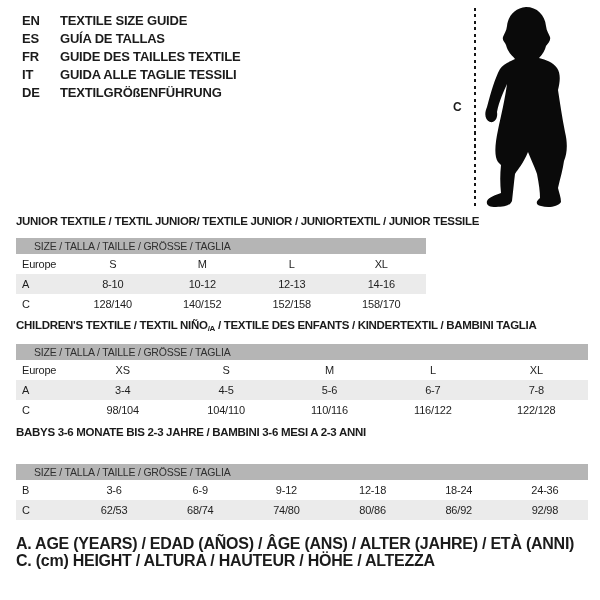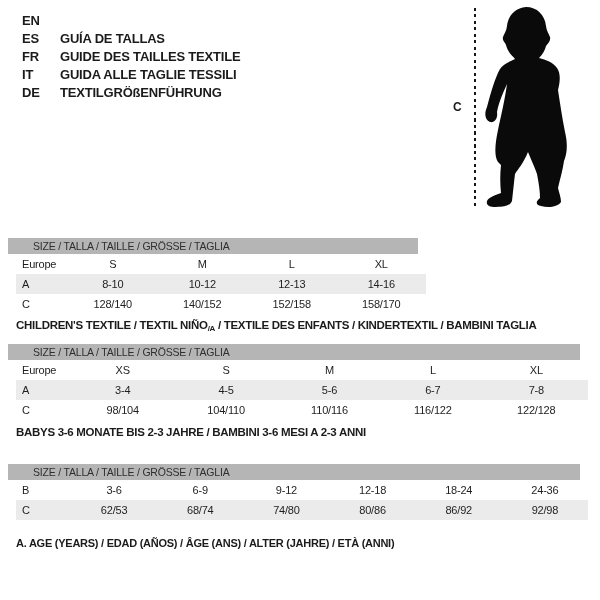--- a/index.html
+++ b/index.html
@@ -21,44 +21,45 @@
   .baby-svg{position:absolute;left:478px;top:4px;}
   
   .tbl-title{
     position:absolute;left:16px;font-size:11.5px;font-weight:700;
     letter-spacing:-0.3px;white-space:nowrap;
   }
   .tbl-title .subsc{font-size:8px;vertical-align:-2px;}
   .tbl-title-2l{white-space:normal;line-height:16px;width:560px;}
   
   .size-bar{
-    position:absolute;left:8px;height:16px;background:#b5b5b5;
-    font-size:10.5px;line-height:16px;padding-left:25px;letter-spacing:-0.2px;
+    position:absolute;left:16px;height:16px;background:#b5b5b5;
+    font-size:10.5px;line-height:16px;padding-left:18px;letter-spacing:-0.2px;
     color:#2f2f2f;box-sizing:border-box;
   }
   
   table.szt{
     position:absolute;left:16px;border-collapse:collapse;table-layout:fixed;
     font-size:11px;letter-spacing:-0.2px;color:#1e1e1e;
   }
   table.szt td{height:20px;padding:0;text-align:center;vertical-align:middle;}
   table.szt td.lbl{text-align:left;padding-left:6px;}
   tr.shaded{background:#ebebeb;}
   
   .footnotes{position:absolute;left:16px;top:535px;}
-  .footnote{font-size:11px;font-weight:700;line-height:17px;letter-spacing:-0.25px;white-space:nowrap;}
+  .footnote{font-size:16px;font-weight:700;line-height:17px;letter-spacing:-0.25px;white-space:nowrap;}
 </style>
 </head>
 <body>
 
 <div class="canvas">
 
   <div class="langs">
     <div class="lang-row">
       <span class="lang-code">EN</span>
+      <span class="lang-label">TEXTILE SIZE GUIDE</span>
     </div>
     <div class="lang-row">
       <span class="lang-code">ES</span>
       <span class="lang-label">GUÍA DE TALLAS</span>
     </div>
     <div class="lang-row">
       <span class="lang-code">FR</span>
       <span class="lang-label">GUIDE DES TAILLES TEXTILE</span>
     </div>
     <div class="lang-row">
@@ -103,20 +104,23 @@
       C89,150 90,140 87,128
       C84,113 82,99 80,86
       C82,78 83,70 79,64
       C75,58 68,56 61,54
       C65,50 67,46 68,42
       C70,39 73,37 72,33
       C71,30 68.5,27 68,22
       C67,11 59,3 48,3 Z"></path>
   </svg>
 
+  <div class="tbl-title" style="top:215px">
+    <span>JUNIOR TEXTILE / TEXTIL JUNIOR/ TEXTILE JUNIOR / JUNIORTEXTIL / JUNIOR TESSILE</span>
+  </div>
   <div class="size-bar" style="top:238px;width:410px">SIZE / TALLA / TAILLE / GRÖSSE / TAGLIA</div>
   <table class="szt" style="top:254px;width:410px">
     <colgroup>
         <col style="width:52px">
         <col>
         <col>
         <col>
         <col>
       </colgroup>
     <tbody>
@@ -216,15 +220,16 @@
         <td>74/80</td>
         <td>80/86</td>
         <td>86/92</td>
         <td>92/98</td>
       </tr>
     </tbody>
   </table>
 
   <div class="footnotes">
     <div class="footnote">A. AGE (YEARS) / EDAD (AÑOS) / ÂGE (ANS) / ALTER (JAHRE) / ETÀ (ANNI)</div>
+    <div class="footnote">C. (cm) HEIGHT / ALTURA / HAUTEUR / HÖHE / ALTEZZA</div>
   </div>
 
 </div>
 
 </body></html>

